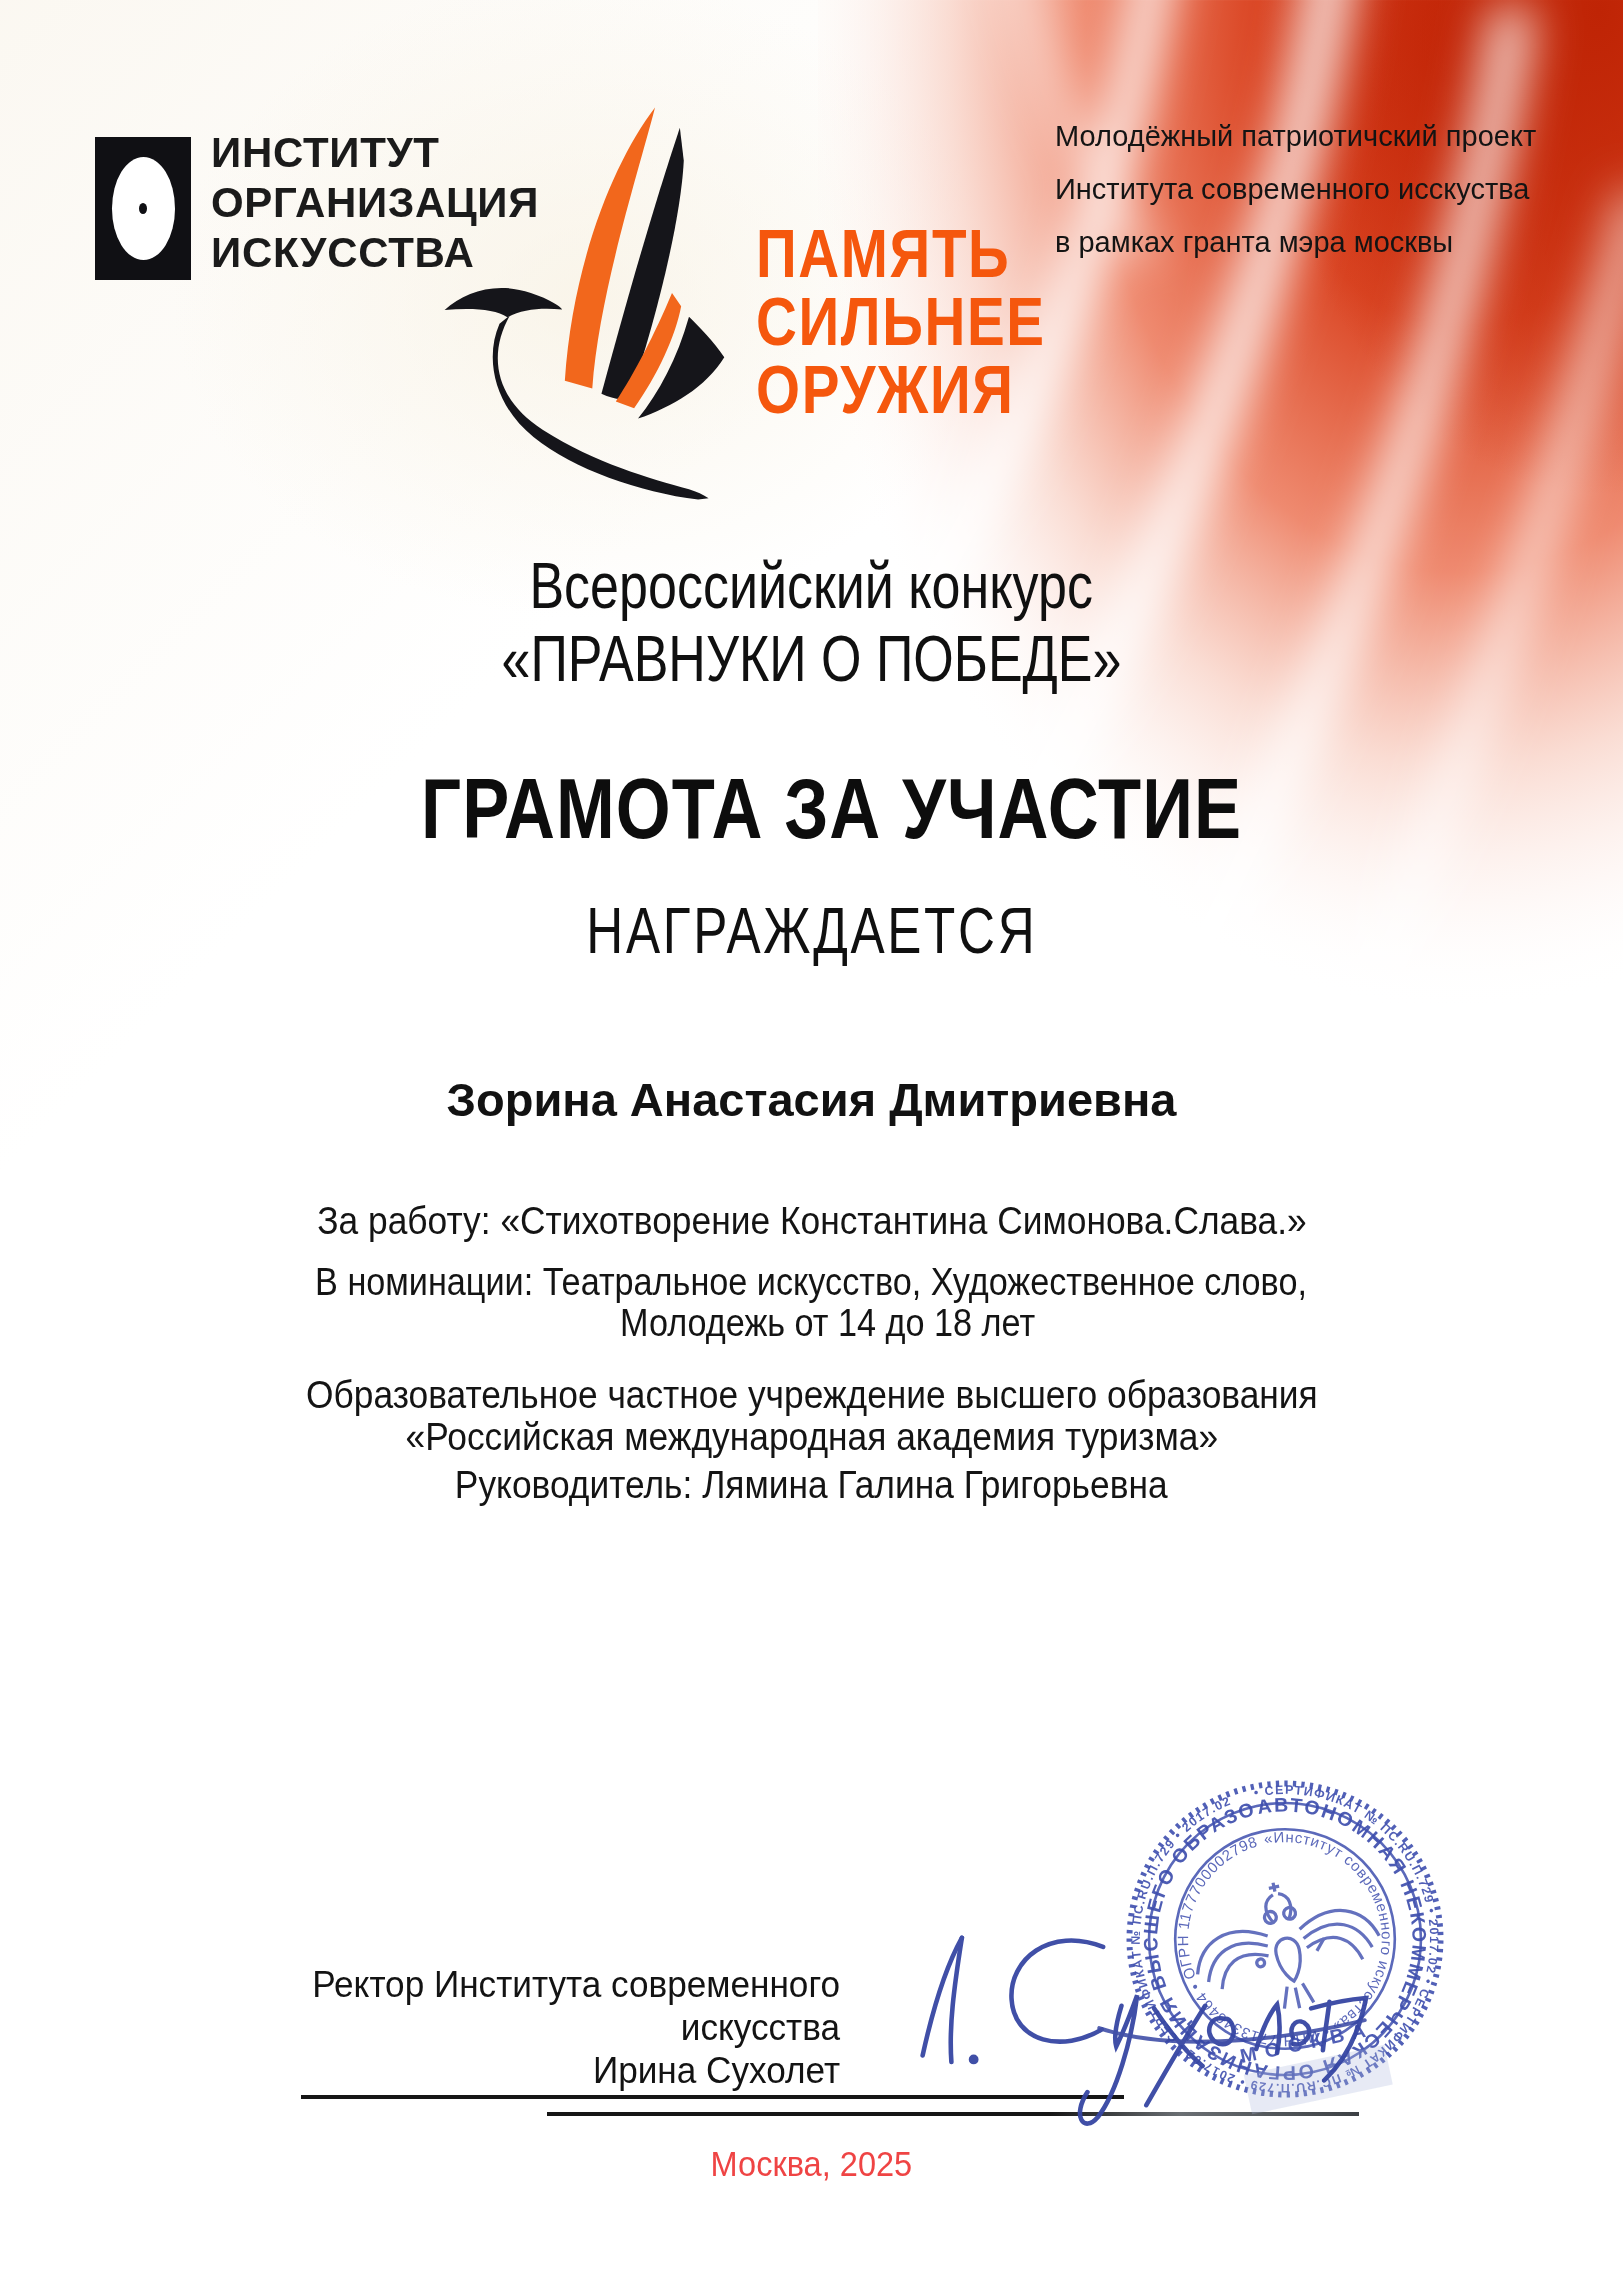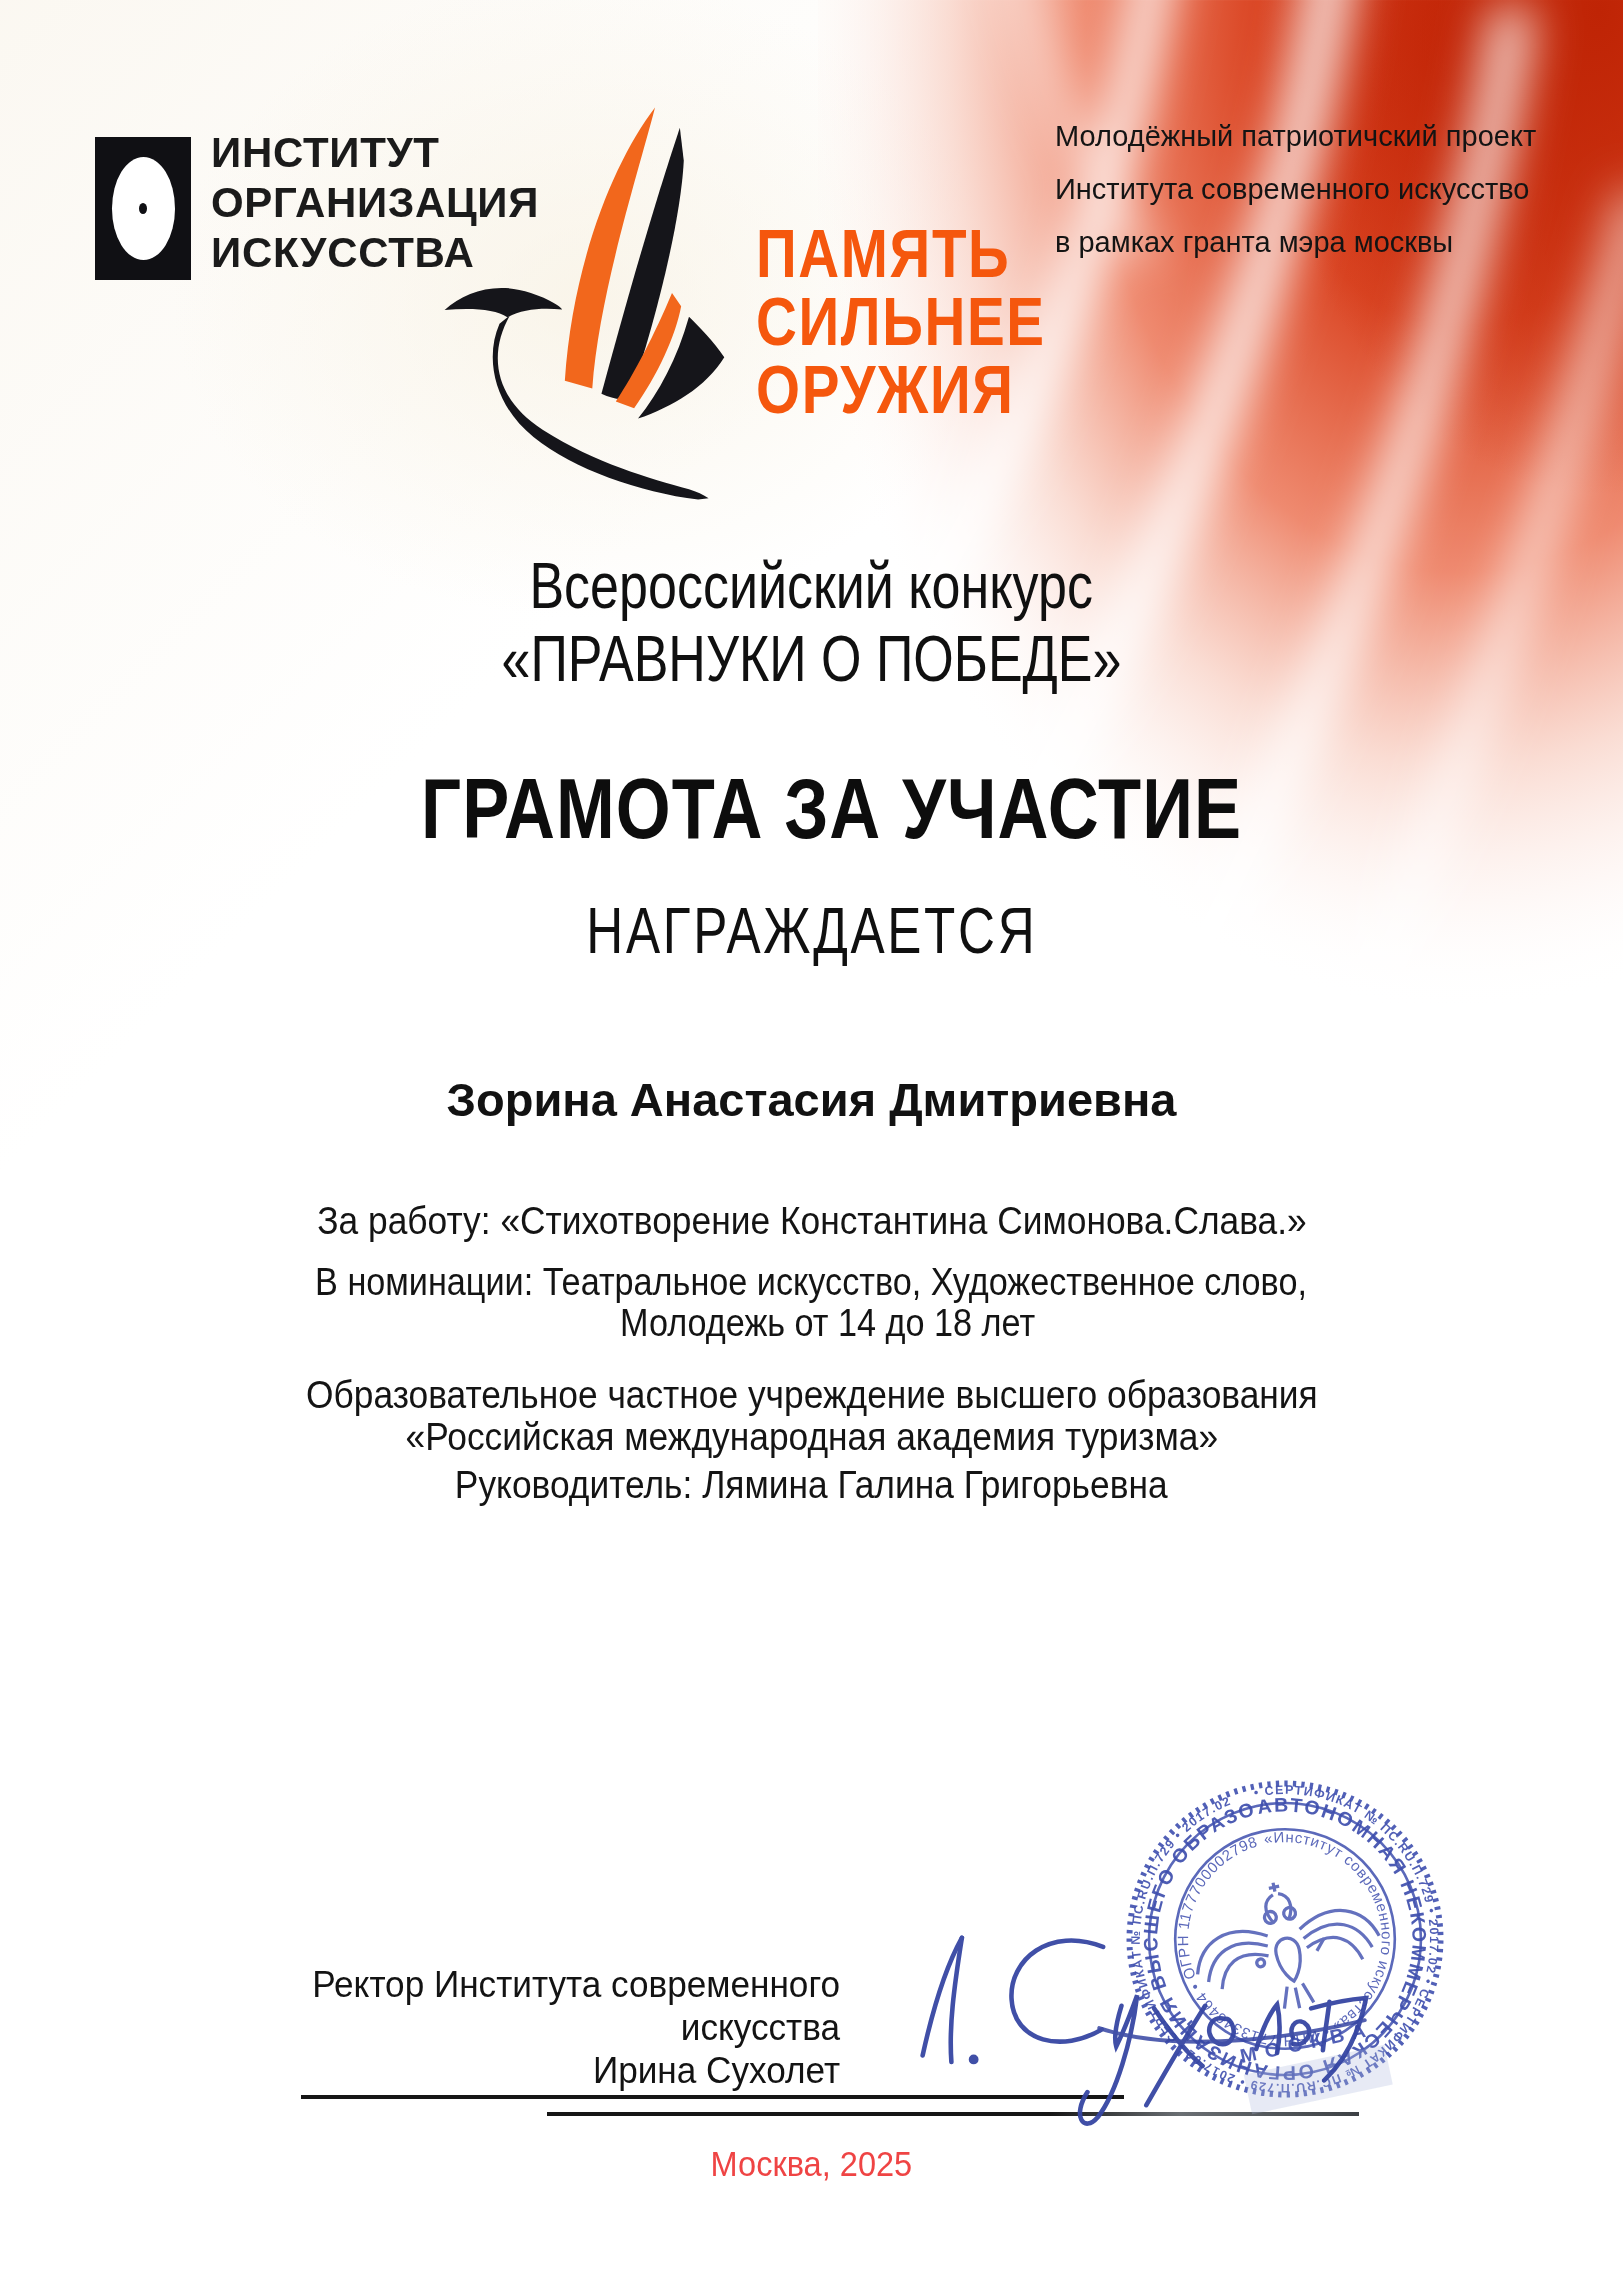--- a/index.html
+++ b/index.html
@@ -109,21 +109,21 @@
     </div>
   </div>
   <div class="abs logo-text">
     <div>ИНСТИТУТ</div>
     <div>ОРГАНИЗАЦИЯ</div>
     <div>ИСКУССТВА</div>
   </div>
 
   <div class="abs project-text">
     <div>Молодёжный патриотичский проект</div>
-    <div>Института современного искусство</div>
+    <div>Института современного исскуства</div>
     <div>в рамках гранта мэра москвы</div>
   </div>
 
   <svg class="abs dove" style="left:425px;top:98px;" width="379" height="419" viewBox="0 0 580 640">
 
     <path d="M352,14 C290,95 226,250 214,432 L256,444 C266,300 326,115 352,14 Z" fill="#f2671c"></path>
 
     <path d="M390,45 C345,180 303,330 270,452 C288,460 305,464 314,455 C352,345 392,185 396,95 Z" fill="#15151a"></path>
 
     <path d="M378,298 C352,360 320,422 292,464 L320,474 C356,424 384,362 392,318 Z" fill="#f2671c"></path>

